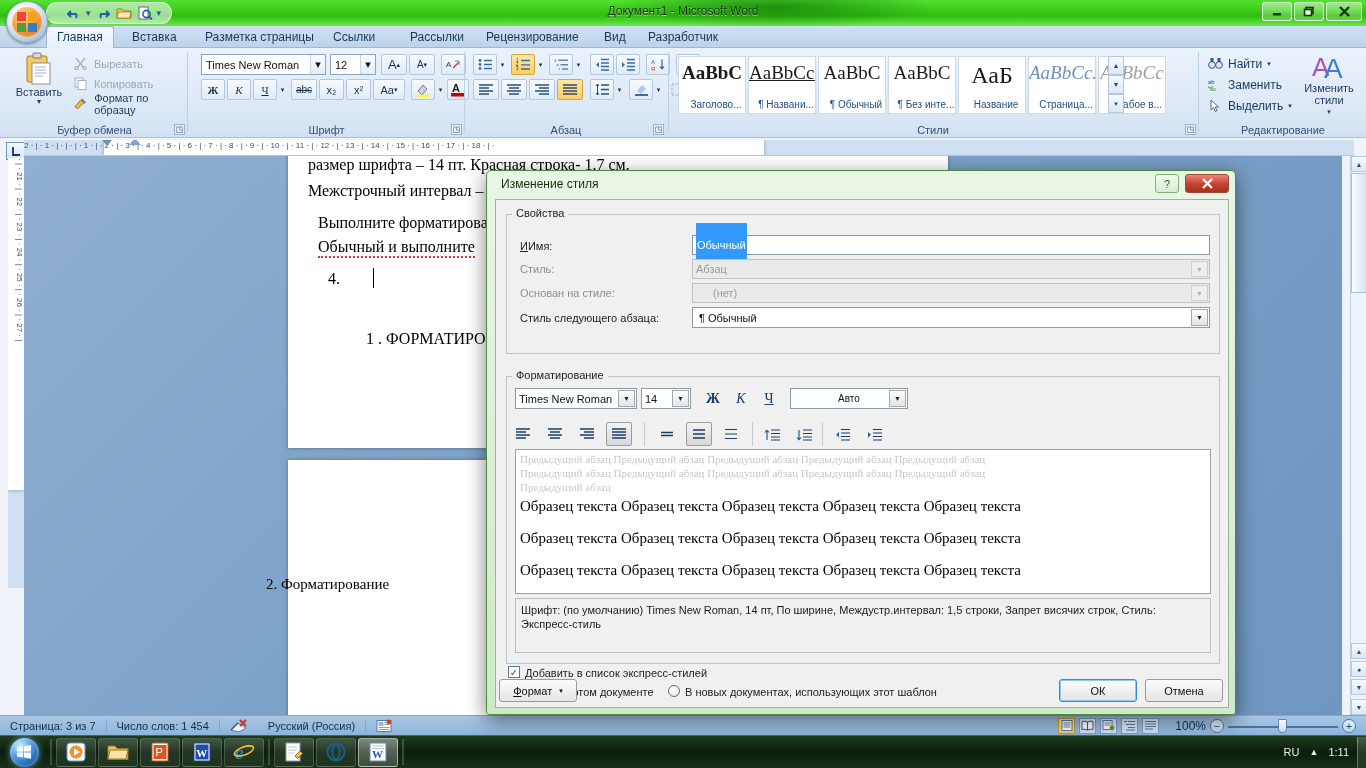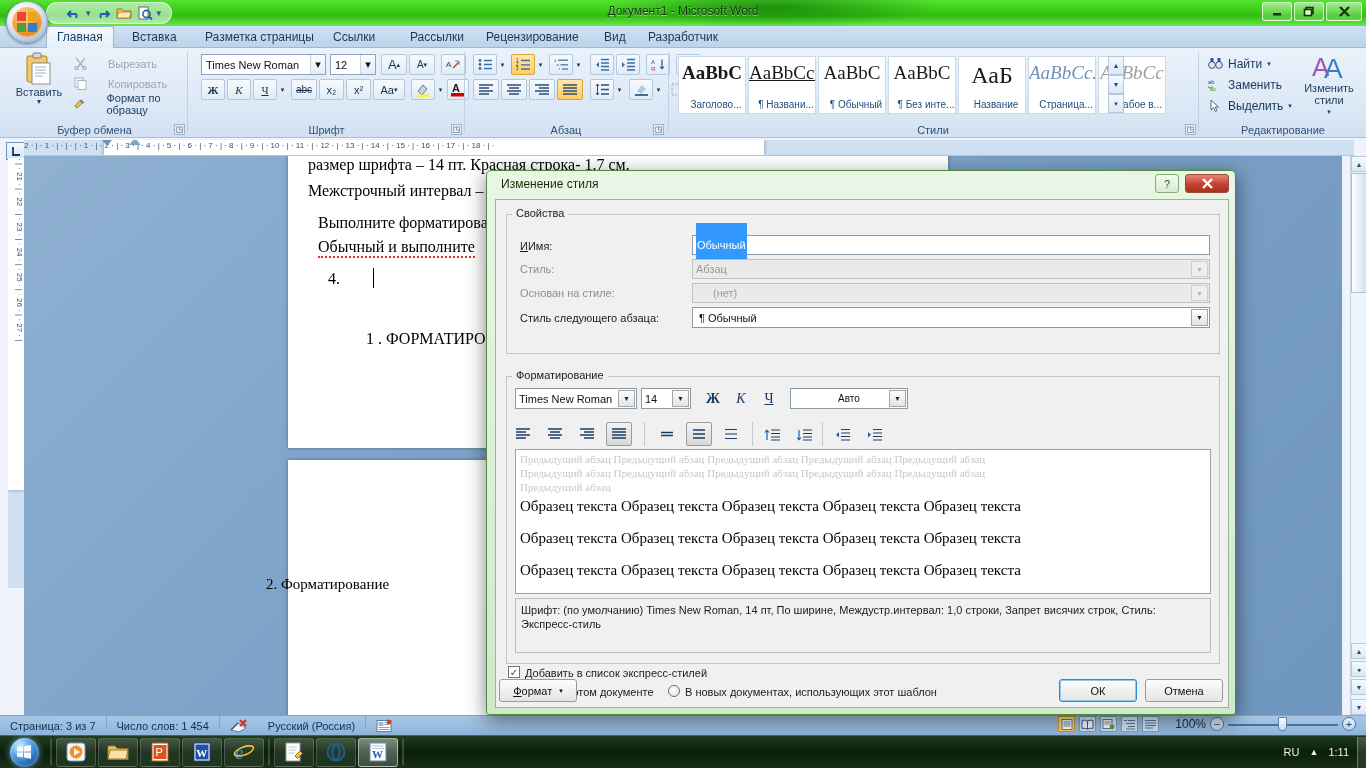--- a/index.html
+++ b/index.html
@@ -101,21 +101,21 @@
   }
 
   
   #g-clip{ left:2px; width:185px; }
   #pastebtn{
     position:absolute; left:10px; top:4px; width:54px; height:64px;
     display:flex; flex-direction:column; align-items:center; cursor:pointer;
     font-size:11px; color:#1b3a5c;
   }
   .clipitem{
-    position:absolute; left:70px; height:19px; display:flex; align-items:center; gap:21px;
+    position:absolute; left:70px; height:19px; display:flex; align-items:center; gap:7px;
     font-size:11px; cursor:pointer; padding-left:2px;
   }
   .dis{ color:#9aa7b4; }
 
   
   #g-font{ left:189px; width:275px; }
   .fldbox{
     position:absolute; background:#fff; border:1px solid #8ba4bf;
     display:flex; align-items:center; font-size:11px; color:#111;
     padding-left:4px; cursor:text;
@@ -209,21 +209,21 @@
           border:1px solid #b6cade; display:flex; align-items:center; justify-content:center;
           font-size:7px; color:#2c4f76; cursor:pointer;}
   #vthumb{ position:absolute; left:0; top:17px; width:16px; height:120px;
            background:linear-gradient(90deg,#fbfdff,#d4e3f3); border:1px solid #a9c1d9; cursor:pointer;}
 
   
   #statusbar{
     position:absolute; left:0; top:715px; width:1366px; height:20px;
     background:linear-gradient(180deg,#a8c6e4,#8eb4da);
     border-top:1px solid #7fa6cf;
-    display:flex; align-items:flex-start; font-size:11px; color:#10304f;
+    display:flex; align-items:center; font-size:11px; color:#10304f;
   }
   .sbitem{ padding:0 10px; height:20px; display:flex; align-items:center; gap:5px; cursor:pointer; white-space:nowrap;}
   .sbsep{ width:1px; height:13px; background:#7fa6cf; }
   #zoomslider{ position:relative; width:110px; height:14px; display:flex; align-items:center; cursor:pointer;}
   #zoomtrack{ position:absolute; left:0; top:7px; width:110px; height:2px; background:#47749e; }
   #zoomknob{ position:absolute; left:50px; top:0; width:9px; height:14px;
              background:linear-gradient(180deg,#f7fbff,#c9dcee); border:1px solid #5c84ad; border-radius:1px 1px 4px 4px;}
   .zcirc{ width:14px;height:14px;border-radius:50%;border:1px solid #4b7aa4;
           background:linear-gradient(180deg,#e8f2fb,#bdd4e9);display:flex;align-items:center;justify-content:center;
           font-size:11px;color:#24496e;cursor:pointer;}
@@ -937,21 +937,21 @@
 
         <div id="previewbox" style="left:19px; top:249px; width:696px; height:145px;padding-left:8px;">
           <div class="prevline prevprev" style="left:4px; top:3px;">Предыдущий абзац Предыдущий абзац Предыдущий абзац Предыдущий абзац Предыдущий абзац</div>
           <div class="prevline prevprev" style="left:4px; top:17px;">Предыдущий абзац Предыдущий абзац Предыдущий абзац Предыдущий абзац Предыдущий абзац</div>
           <div class="prevline prevprev" style="left:4px; top:31px;">Предыдущий абзац</div>
           <div class="prevline prevmain" style="left:4px; top:48px;">Образец текста Образец текста Образец текста Образец текста Образец текста</div>
           <div class="prevline prevmain" style="left:4px; top:80px;">Образец текста Образец текста Образец текста Образец текста Образец текста</div>
           <div class="prevline prevmain" style="left:4px; top:112px;">Образец текста Образец текста Образец текста Образец текста Образец текста</div>
         </div>
 
-        <div id="descbox" style="left:19px; top:398px; width:696px; height:55px;">Шрифт: (по умолчанию) Times New Roman, 14 пт, По ширине, Междустр.интервал:  1,0 строки, Запрет висячих строк, Стиль: Экспресс-стиль</div>
+        <div id="descbox" style="left:19px; top:398px; width:696px; height:55px;">Шрифт: (по умолчанию) Times New Roman, 14 пт, По ширине, Междустр.интервал:  1,5 строки, Запрет висячих строк, Стиль: Экспресс-стиль</div>
 
         <div class="ckbox" style="left:12px; top:466px;">✓</div>
         <div class="dlabel" style="left:29px; top:467px;">Добавить в список экспресс-стилей</div>
 
         <div class="rdo" style="left:13px; top:485px;">
           <div class="dot"></div>
         </div>
         <div class="dlabel" style="left:30px; top:486px;">Только в этом документе</div>
         <div class="rdo" style="left:172px; top:485px;"></div>
         <div class="dlabel" style="left:189px; top:486px;">В новых документах, использующих этот шаблон</div>

